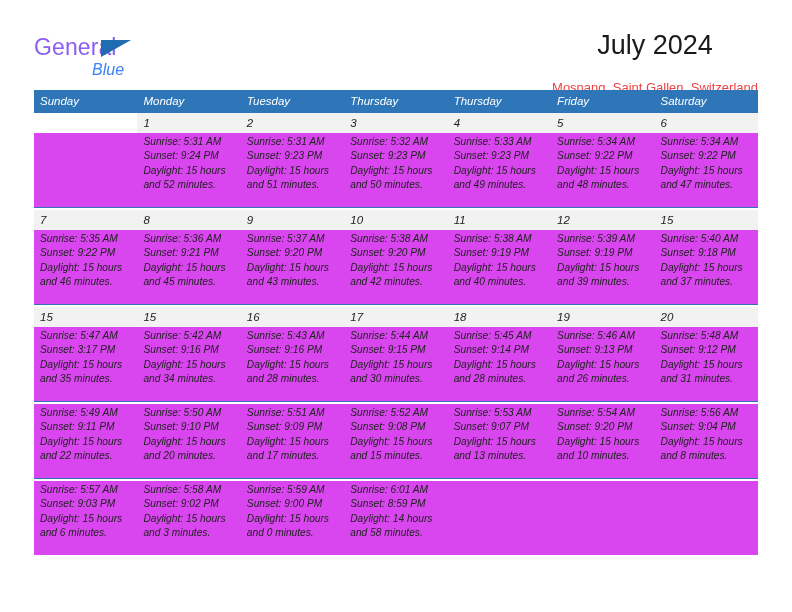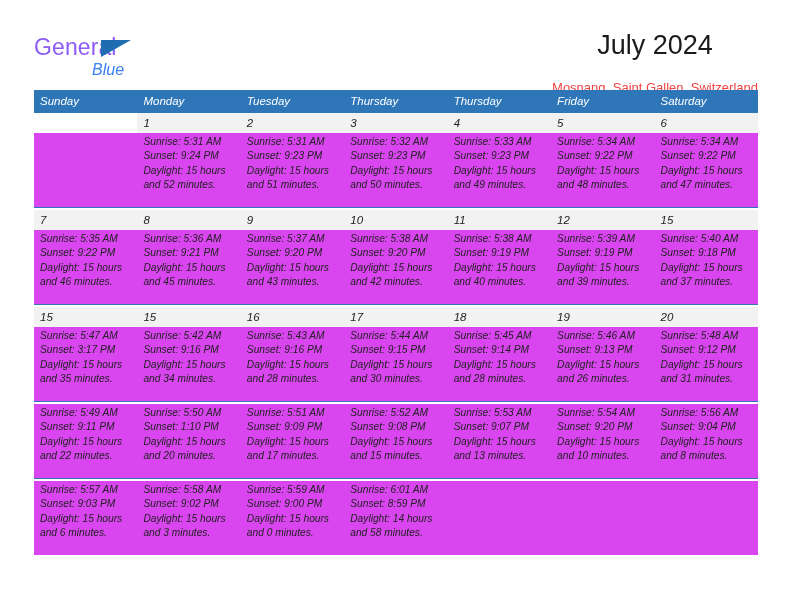--- a/index.html
+++ b/index.html
@@ -362,21 +362,21 @@
           </tr>
           <tr class="week-body">
             <td>
               <div class="line">Sunrise: 5:49 AM</div>
               <div class="line">Sunset: 9:11 PM</div>
               <div class="line">Daylight: 15 hours</div>
               <div class="line">and 22 minutes.</div>
             </td>
             <td>
               <div class="line">Sunrise: 5:50 AM</div>
-              <div class="line">Sunset: 1:10 PM</div>
+              <div class="line">Sunset: 9:10 PM</div>
               <div class="line">Daylight: 15 hours</div>
               <div class="line">and 20 minutes.</div>
             </td>
             <td>
               <div class="line">Sunrise: 5:51 AM</div>
               <div class="line">Sunset: 9:09 PM</div>
               <div class="line">Daylight: 15 hours</div>
               <div class="line">and 17 minutes.</div>
             </td>
             <td>

